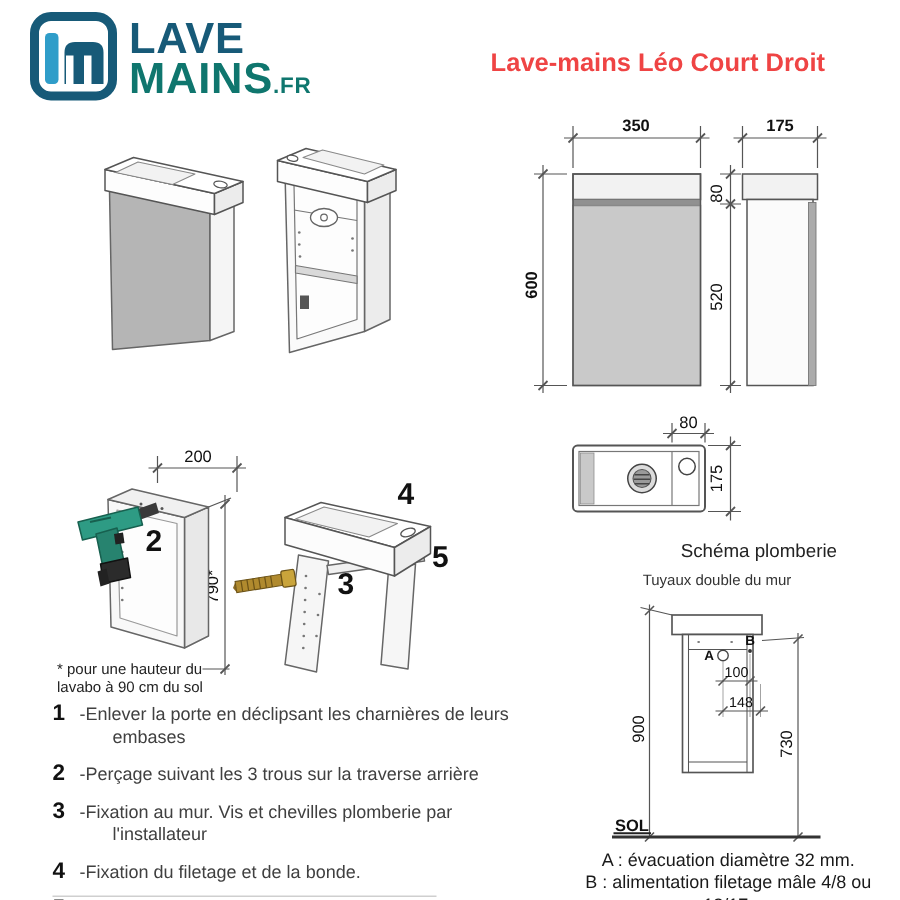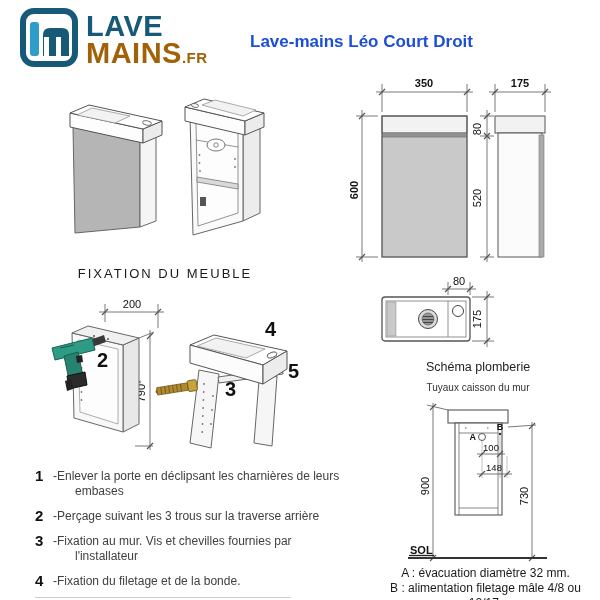--- a/index.html
+++ b/index.html
@@ -3,26 +3,26 @@
 <meta charset="utf-8">
 <style>
   html,body{margin:0;padding:0;background:#fff;}
   #canvas{position:relative;width:600px;height:600px;background:#ffffff;overflow:hidden;
           font-family:"Liberation Sans",sans-serif;color:#111;}
   .abs{position:absolute;}
   
   .brand{left:20px;top:8px;display:flex;align-items:flex-end;gap:8px;}
   .wordmark{line-height:1;}
   .w1{font-weight:bold;font-size:29px;letter-spacing:.5px;color:#175a78;}
-  .w2{font-weight:bold;font-size:29px;letter-spacing:.5px;color:#a16207;margin-top:-2px;}
+  .w2{font-weight:bold;font-size:29px;letter-spacing:.5px;color:#0f766e;margin-top:-2px;}
   .tld{font-size:15px;vertical-align:baseline;}
-  .page-title{left:250px;top:32px;width:300px;text-align:left;font-size:17px;font-weight:bold;color:#1d4ed8;}
+  .page-title{left:250px;top:32px;width:300px;text-align:right;font-size:17px;font-weight:bold;color:#ef4444;}
   
   .fix-heading{left:55px;top:266px;width:220px;text-align:center;font-size:13px;letter-spacing:2px;color:#1a1a1a;}
-  .plumb-heading{left:398px;top:360px;width:160px;text-align:center;font-size:12.5px;color:#222;}
+  .plumb-heading{left:398px;top:360px;width:160px;text-align:right;font-size:12.5px;color:#222;}
   .plumb-sub{left:398px;top:382px;width:160px;text-align:center;font-size:10px;color:#333;}
   
   .footnote{left:38px;top:441px;font-size:10px;line-height:12px;color:#222;}
   
   .steps{left:35px;top:468px;width:318px;}
   .step{display:flex;gap:5px;margin-bottom:9px;}
   .num{font-weight:bold;font-size:15px;line-height:1.05;flex:none;width:13px;}
   .txt{flex:1;font-size:12px;line-height:1.25;padding-left:22px;text-indent:-22px;padding-top:1px;color:#404040;}
   
   .plumb-notes{left:378px;top:566px;width:215px;text-align:center;font-size:12px;line-height:15px;color:#1a1a1a;}
@@ -126,21 +126,20 @@
     <rect x="148" y="63" width="44" height="124" fill="#fbfbfb" stroke="#555"></rect>
     <rect x="189" y="65" width="5" height="122" fill="#ababab" stroke="#777" stroke-width="0.6"></rect>
 
     <text class="dim" x="74" y="17" text-anchor="middle">350</text>
     <text class="dim" x="170" y="17" text-anchor="middle">175</text>
     <text class="dim" x="8" y="120" text-anchor="middle" transform="rotate(-90 8 120)">600</text>
     <text class="dimn" x="131" y="59" text-anchor="middle" transform="rotate(-90 131 59)">80</text>
     <text class="dimn" x="131" y="128" text-anchor="middle" transform="rotate(-90 131 128)">520</text>
   </svg>
 
-  <div class="abs fix-heading">FIXATION DU MEUBLE</div>
 
   <svg class="abs" style="left:40px;top:288px;" width="150" height="165" viewBox="0 0 150 165">
     <g stroke="#555" stroke-width="0.8" fill="none">
       <line x1="65" y1="34" x2="65" y2="16"></line>
         <line x1="118" y1="40" x2="118" y2="16"></line>
       <line x1="59" y1="24" x2="124" y2="24"></line>
       <line x1="62" y1="27" x2="68" y2="21" stroke-width="1.2"></line>
         <line x1="115" y1="27" x2="121" y2="21" stroke-width="1.2"></line>
       <line x1="99" y1="50" x2="114" y2="44"></line>
       <line x1="110" y1="42" x2="110" y2="162"></line>
@@ -210,20 +209,24 @@
       <line x1="18" y1="66.5" x2="18" y2="74" stroke="#6b5216" stroke-width="0.8"></line>
       <line x1="22" y1="66.5" x2="22" y2="74" stroke="#6b5216" stroke-width="0.8"></line>
       <line x1="26" y1="66.5" x2="26" y2="74" stroke="#6b5216" stroke-width="0.8"></line>
       <rect x="33" y="64.5" width="9" height="11" rx="1.5" fill="#c9a43b" stroke="#6b5216" stroke-width="0.8"></rect>
     </g>
     <text class="stepnum" x="110" y="18">4</text>
     <text class="stepnum" x="133" y="60">5</text>
     <text class="stepnum" x="70" y="78">3</text>
   </svg>
 
+  <div class="abs footnote">
+    <div>* pour une hauteur du</div>
+    <div>lavabo à 90 cm du sol</div>
+  </div>
 
   <svg class="abs" style="left:378px;top:270px;" width="217" height="90" viewBox="0 0 217 90">
     <g stroke="#555" stroke-width="0.8" fill="none">
       <line x1="70" y1="25" x2="70" y2="12"></line>
         <line x1="92" y1="25" x2="92" y2="12"></line>
       <line x1="64" y1="19" x2="98" y2="19"></line>
       <line x1="67" y1="22" x2="73" y2="16" stroke-width="1.2"></line>
         <line x1="89" y1="22" x2="95" y2="16" stroke-width="1.2"></line>
       <line x1="94" y1="27" x2="116" y2="27"></line>
         <line x1="94" y1="71" x2="116" y2="71"></line>
@@ -241,21 +244,21 @@
       <line x1="45" y1="46.5" x2="55" y2="46.5" stroke="#444" stroke-width="1.1"></line>
       <line x1="44.5" y1="49.5" x2="55.5" y2="49.5" stroke="#444" stroke-width="1.1"></line>
       <line x1="45" y1="52.5" x2="55" y2="52.5" stroke="#444" stroke-width="1.1"></line>
     </g>
     <circle cx="80" cy="41" r="5.5" fill="#fff" stroke="#444" stroke-width="1"></circle>
     <text class="dimn" x="81" y="15" text-anchor="middle">80</text>
     <text class="dimn" x="103" y="49" text-anchor="middle" transform="rotate(-90 103 49)">175</text>
   </svg>
 
   <div class="abs plumb-heading">Schéma plomberie</div>
-  <div class="abs plumb-sub">Tuyaux caisson du mur</div>
+  <div class="abs plumb-sub">Tuyaux double du mur</div>
 
   <svg class="abs" style="left:385px;top:398px;" width="175" height="172" viewBox="0 0 175 172">
     <g stroke="#555" stroke-width="1.1" fill="none">
       <rect x="63" y="12" width="60" height="13" fill="#fff"></rect>
       <rect x="70" y="25" width="47" height="92" fill="#fff"></rect>
       <line x1="74" y1="25" x2="74" y2="117" stroke-width="0.7"></line>
       <line x1="113" y1="25" x2="113" y2="117" stroke-width="0.7"></line>
       <line x1="74" y1="110" x2="113" y2="110" stroke-width="0.7"></line>
       <line x1="74" y1="35" x2="113" y2="35" stroke-width="0.7"></line>
       <line x1="80" y1="30" x2="81.5" y2="30" stroke-width="0.9"></line>
@@ -304,21 +307,21 @@
     <div class="step">
       <span class="num">1</span>
       <span class="txt">-Enlever la porte en déclipsant les charnières de leurs embases</span>
     </div>
     <div class="step">
       <span class="num">2</span>
       <span class="txt">-Perçage suivant les 3 trous sur la traverse arrière</span>
     </div>
     <div class="step">
       <span class="num">3</span>
-      <span class="txt">-Fixation au mur. Vis et chevilles fournies par l'installateur</span>
+      <span class="txt">-Fixation au mur. Vis et chevilles plomberie par l'installateur</span>
     </div>
     <div class="step">
       <span class="num">4</span>
       <span class="txt">-Fixation du filetage et de la bonde.</span>
     </div>
     <div class="step">
       <span class="num">5</span>
       <span class="txt">-Collage du lavabo sur le meuble avec l'adhésif double face collé sur le chant du caisson.</span>
     </div>
   </div>

